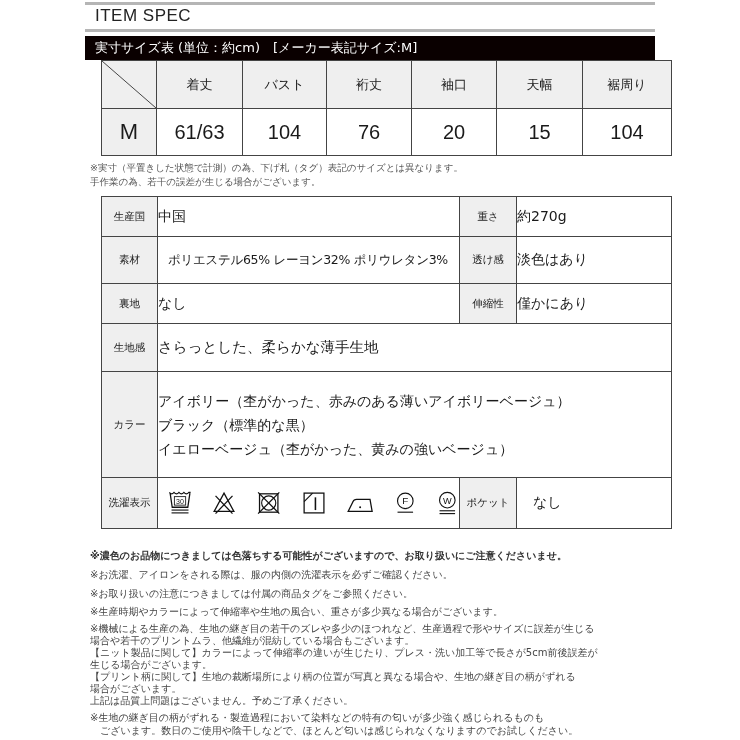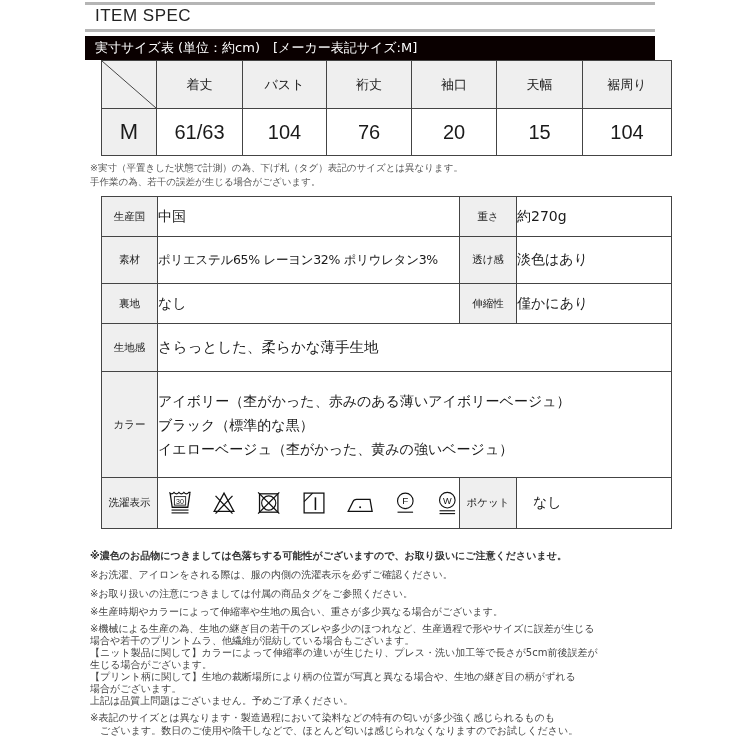--- a/index.html
+++ b/index.html
@@ -13,21 +13,21 @@
   .size-table { left:85px; top:60px; width:570px; }
   .size-table td.hd { background:#efefef; font-size:13px; height:47px; color:#222; }
   .size-table td.val { background:#fff; font-size:20px; height:46px; color:#1a1a1a; font-family:"Liberation Sans", sans-serif; }
   .size-table td.corner { background:#efefef; position:relative; }
   .size-table td.rowhd { background:#efefef; font-size:22px; font-family:"Liberation Sans", sans-serif; }
   .diag { position:absolute; left:0; top:0; width:100%; height:100%; }
   .note-s { position:absolute; left:90px; font-size:9.5px; color:#555; line-height:14px; white-space:nowrap; }
   .spec-table { left:85px; top:196px; width:570px; }
   .spec-table td.lbl { background:#efefef; font-size:10.5px; color:#222; }
   .spec-table td.v { text-align:left; padding-left:0; font-size:14px; color:#1a1a1a; background:#fff; }
-  .spec-table td.v.small { font-size:12.5px; white-space:nowrap; letter-spacing:-0.3px; }
+  .spec-table td.v.small { font-size:12.5px; padding-left:10px; white-space:nowrap; letter-spacing:-0.3px; }
   .spec-table td.v.colors { line-height:24px; font-size:14px; }
   .spec-table td.v.texture { font-size:14.5px; }
   .care { display:flex; align-items:center; gap:20px; padding-left:0; }
   .care svg { display:block; }
   .fn { position:absolute; left:90px; font-size:10px; color:#444; line-height:12.5px; white-space:nowrap; }
   .fn.bold { font-weight:bold; color:#333; }
 </style>
 </head>
 <body>
 
@@ -178,14 +178,14 @@
 <div class="fn" style="top:606px;">※生産時期やカラーによって伸縮率や生地の風合い、重さが多少異なる場合がございます。</div>
 
 <div class="fn" style="top:623px;">※機械による生産の為、生地の継ぎ目の若干のズレや多少のほつれなど、生産過程で形やサイズに誤差が生じる</div>
 <div class="fn" style="top:635px;">場合や若干のプリントムラ、他繊維が混紡している場合もございます。</div>
 <div class="fn" style="top:647px;">【ニット製品に関して】カラーによって伸縮率の違いが生じたり、プレス・洗い加工等で長さが5cm前後誤差が</div>
 <div class="fn" style="top:659px;">生じる場合がございます。</div>
 <div class="fn" style="top:671px;">【プリント柄に関して】生地の裁断場所により柄の位置が写真と異なる場合や、生地の継ぎ目の柄がずれる</div>
 <div class="fn" style="top:683px;">場合がございます。</div>
 <div class="fn" style="top:695px;">上記は品質上問題はございません。予めご了承ください。</div>
 
-<div class="fn" style="top:712px;">※表記のサイズとは異なります・製造過程において染料などの特有の匂いが多少強く感じられるものも</div>
+<div class="fn" style="top:712px;">※生地の継ぎ目の柄がずれる・製造過程において染料などの特有の匂いが多少強く感じられるものも</div>
 <div class="fn" style="top:725px;">　ございます。数日のご使用や陰干しなどで、ほとんど匂いは感じられなくなりますのでお試しください。</div>
 
 </body></html>

